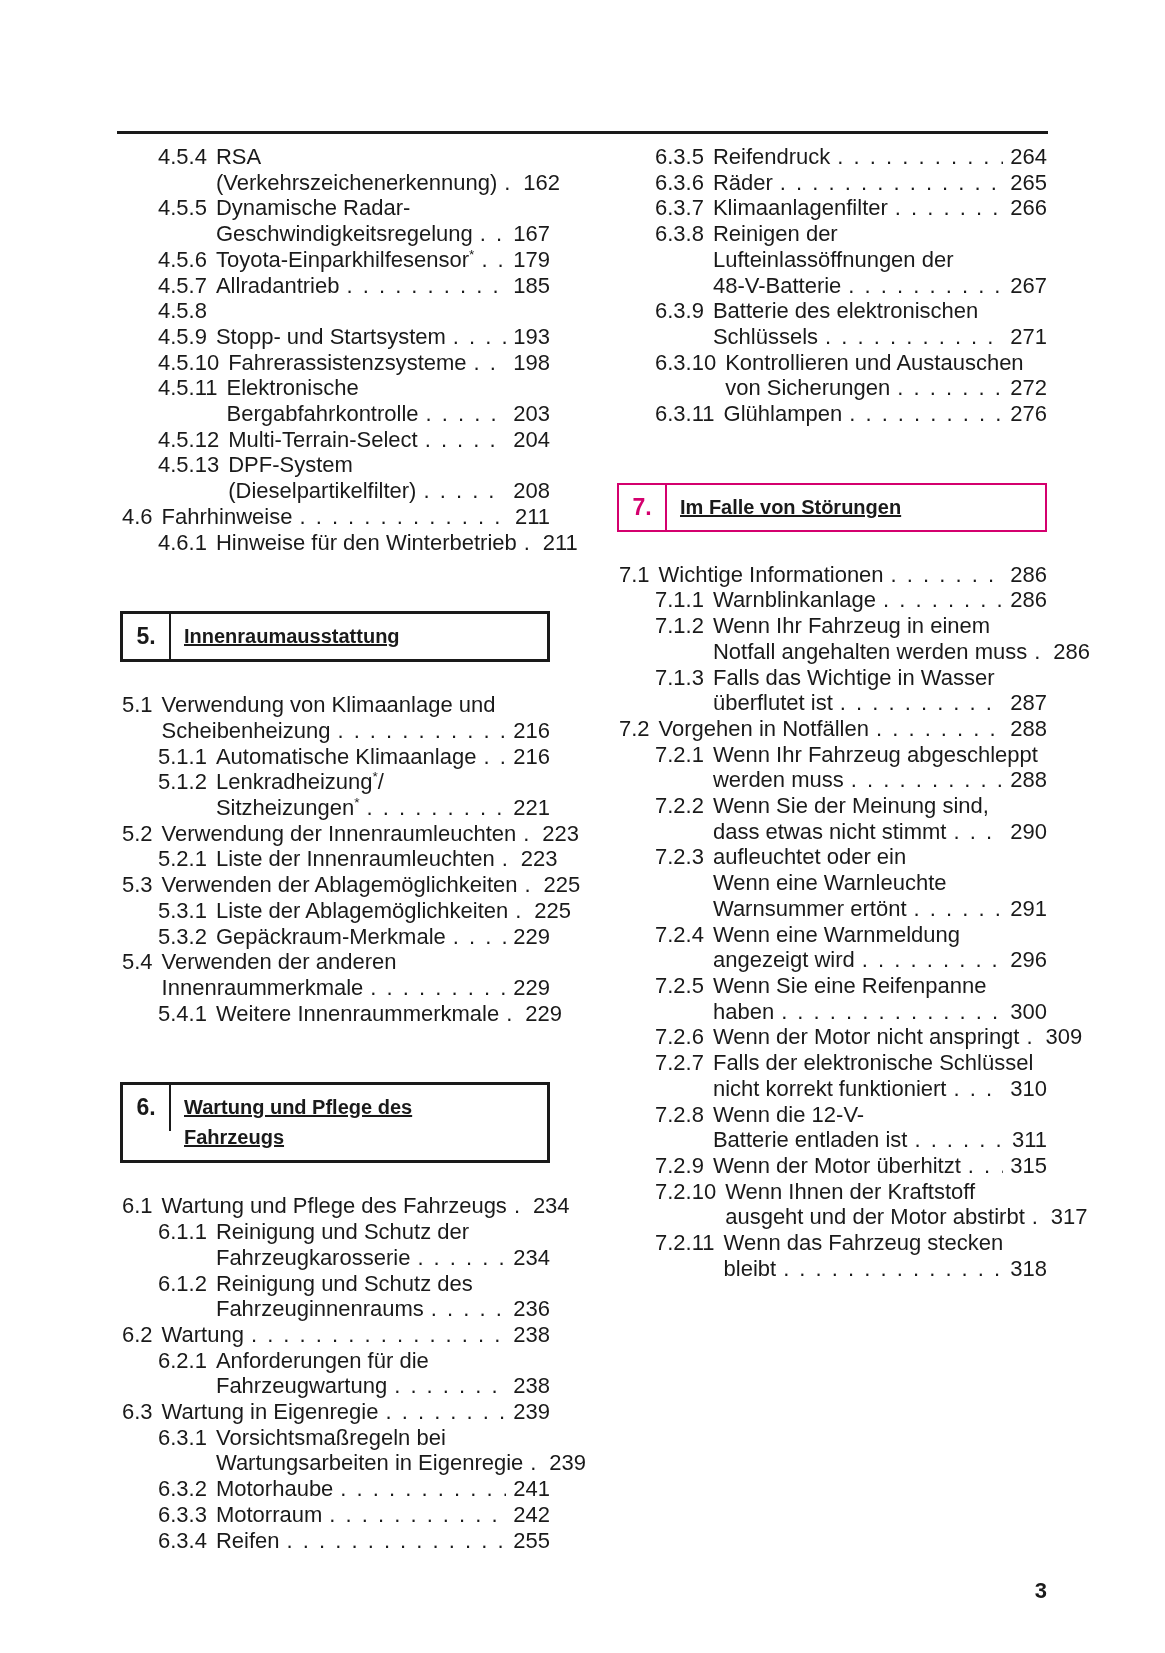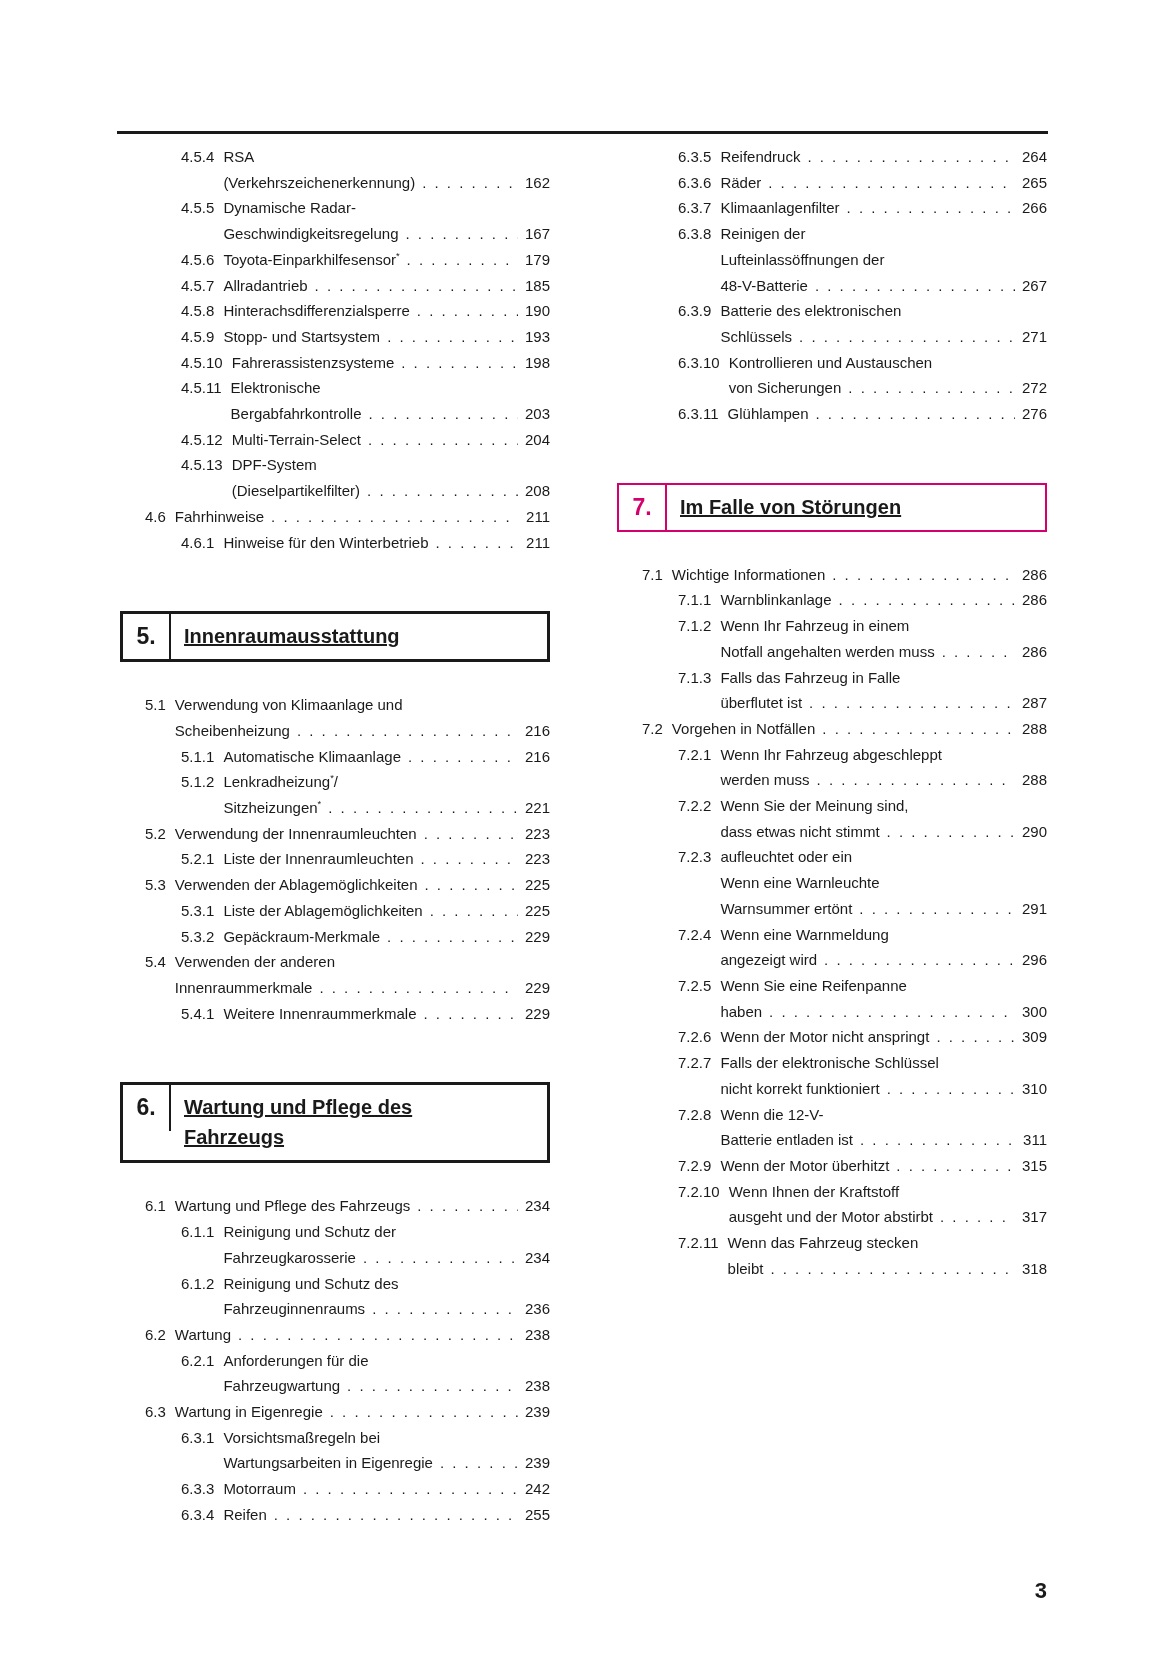--- a/index.html
+++ b/index.html
@@ -7,21 +7,21 @@
   .page {
     position:relative; width:1165px; height:1653px; overflow:hidden;
     background:#ffffff; color:var(--ink);
     font-family:"Liberation Sans", sans-serif;
   }
   .toprule { position:absolute; left:117px; top:131px; width:931px; height:3px; background:var(--ink); }
   .cols { position:absolute; left:120px; top:144px; width:927px; display:flex; }
   .col { width:430px; flex:0 0 auto; }
   .col + .col { margin-left:67px; }
 
-  .entry { display:flex; font-size:15px; line-height:25.7px;margin-left:23px; }
+  .entry { display:flex; font-size:22px; line-height:25.7px; }
   .entry.lvl1 { padding-left:2px; }
   .entry.lvl2 { padding-left:38px; }
   .num  { flex:0 0 auto; margin-right:9px; white-space:pre; }
   .body { flex:1 1 auto; min-width:0; }
   .line { white-space:nowrap; }
   .line.last { display:flex; align-items:baseline; }
   .t    { flex:0 0 auto; white-space:nowrap; }
   .lead { flex:1 1 auto; overflow:hidden; white-space:nowrap; text-align:right;
           min-width:12px; margin-left:7px; word-spacing:4px; }
   .lead::after { content:". . . . . . . . . . . . . . . . . . . . . . . . . . . . . . . . . . . . . . . ."; }
@@ -84,27 +84,20 @@
           <div class="body">
             <div class="line last">
               <span class="t">Allradantrieb</span>
               <span class="lead"></span>
               <span class="pg">185</span>
             </div>
           </div>
         </div>
         <div class="entry lvl2">
           <span class="num">4.5.8</span>
-          <div class="body">
-            <div class="line last">
-              <span class="t">Hinterachsdifferenzialsperre</span>
-              <span class="lead"></span>
-              <span class="pg">190</span>
-            </div>
-          </div>
         </div>
         <div class="entry lvl2">
           <span class="num">4.5.9</span>
           <div class="body">
             <div class="line last">
               <span class="t">Stopp- und Startsystem</span>
               <span class="lead"></span>
               <span class="pg">193</span>
             </div>
           </div>
@@ -357,20 +350,30 @@
           <div class="body">
             <div class="line">Vorsichtsmaßregeln bei</div>
             <div class="line last">
               <span class="t">Wartungsarbeiten in Eigenregie</span>
               <span class="lead"></span>
               <span class="pg">239</span>
             </div>
           </div>
         </div>
         <div class="entry lvl2">
+          <span class="num">6.3.2</span>
+          <div class="body">
+            <div class="line last">
+              <span class="t">Motorhaube</span>
+              <span class="lead"></span>
+              <span class="pg">241</span>
+            </div>
+          </div>
+        </div>
+        <div class="entry lvl2">
           <span class="num">6.3.3</span>
           <div class="body">
             <div class="line last">
               <span class="t">Motorraum</span>
               <span class="lead"></span>
               <span class="pg">242</span>
             </div>
           </div>
         </div>
         <div class="entry lvl2">
@@ -493,21 +496,21 @@
             <div class="line last">
               <span class="t">Notfall angehalten werden muss</span>
               <span class="lead"></span>
               <span class="pg">286</span>
             </div>
           </div>
         </div>
         <div class="entry lvl2">
           <span class="num">7.1.3</span>
           <div class="body">
-            <div class="line">Falls das Fahrzeug in Falle</div>
+            <div class="line">Falls das Wichtige in Wasser</div>
             <div class="line last">
               <span class="t">überflutet ist</span>
               <span class="lead"></span>
               <span class="pg">287</span>
             </div>
           </div>
         </div>
         <div class="entry lvl1">
           <span class="num">7.2</span>
           <div class="body">

